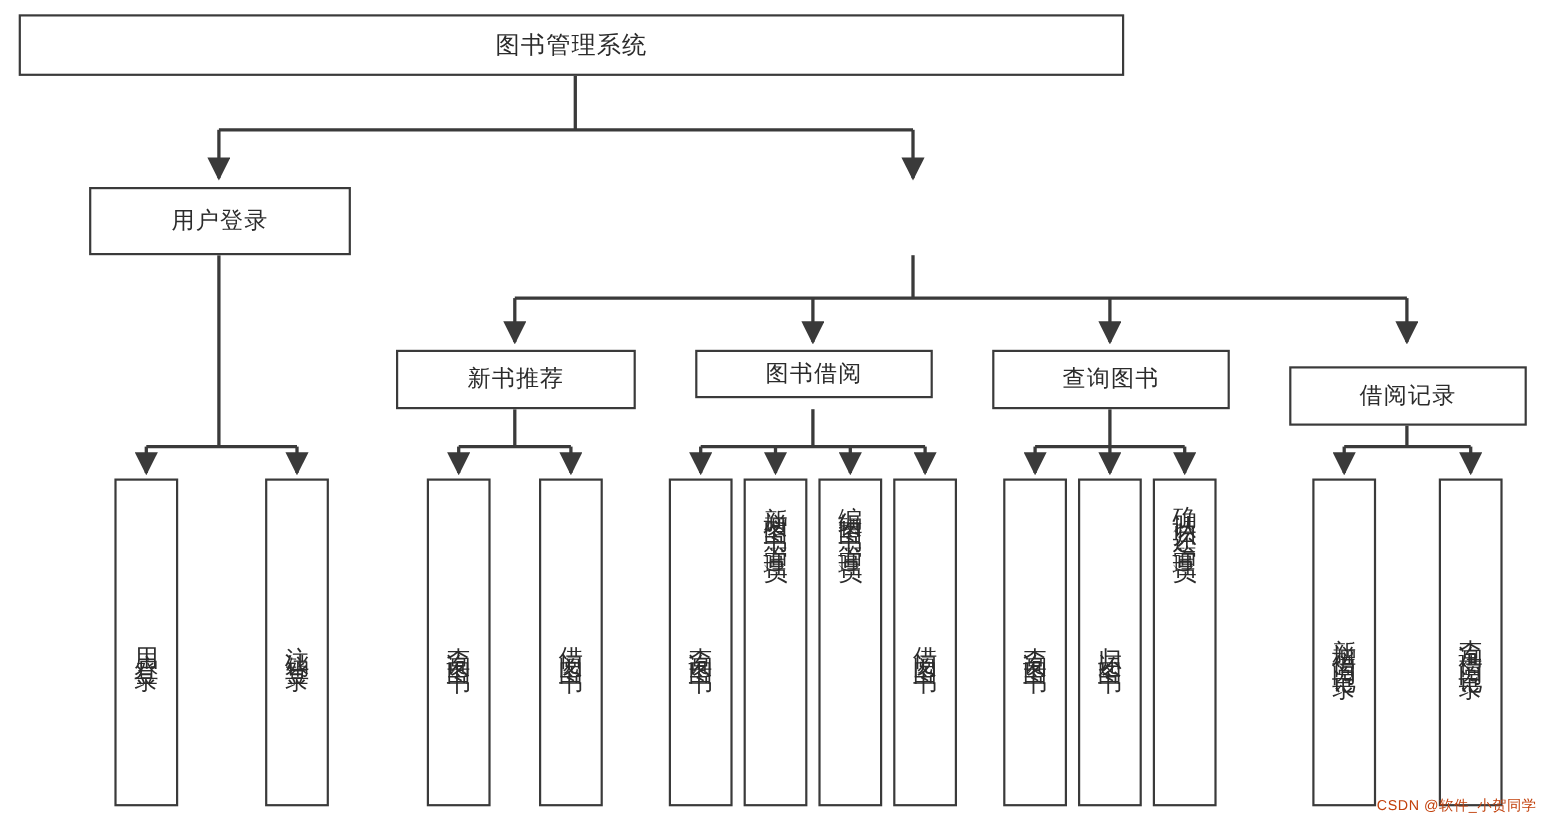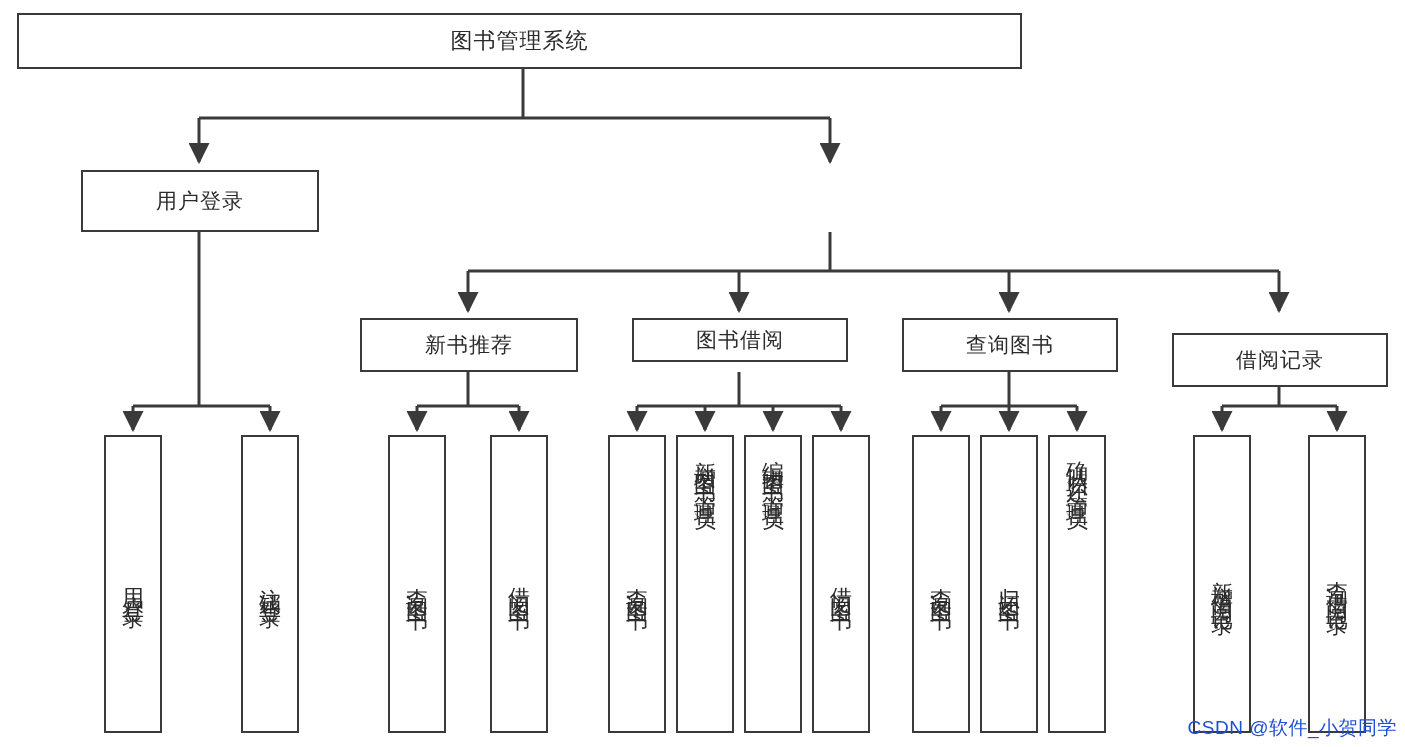--- a/index.html
+++ b/index.html
@@ -16,22 +16,22 @@
   
   .node.horiz .label{font-size:21px;letter-spacing:1px;white-space:nowrap;}
   .node.root .label{font-size:22px;}
 
   
   .node.vert{align-items:flex-start;justify-content:center;padding-top:6px;}
   .node.vert.centered{align-items:center;padding-top:0;}
   .node.vert .label{writing-mode:vertical-rl;text-orientation:upright;
         font-size:22px;line-height:1;letter-spacing:7px;white-space:nowrap;}
 
-  .watermark{position:absolute;right:8px;bottom:6px;font-size:19px;
-        color:#1d4ed8;white-space:nowrap;letter-spacing:0.5px;}
+  .watermark{position:absolute;right:8px;bottom:6px;font-size:13px;
+        color:#c2410c;white-space:nowrap;letter-spacing:0.5px;}
 </style>
 </head>
 <body>
 
 <div id="diagram">
 
   <svg class="connectors" viewBox="0 0 1405 747" xmlns="http://www.w3.org/2000/svg">
     <defs>
       <marker id="arrow" viewBox="0 0 10 10" refX="9" refY="5" markerWidth="7" markerHeight="7" orient="auto-start-reverse">
         <path d="M 0 0 L 10 5 L 0 10 z" fill="#3a3a3a"></path>

